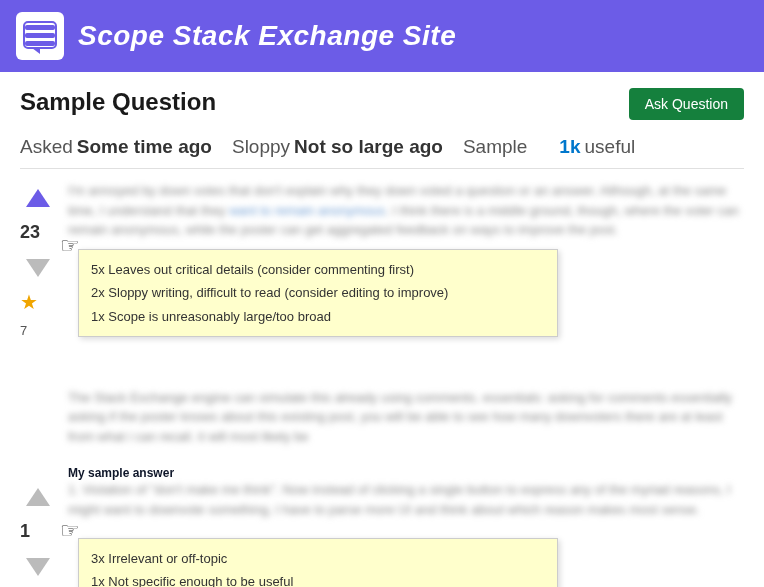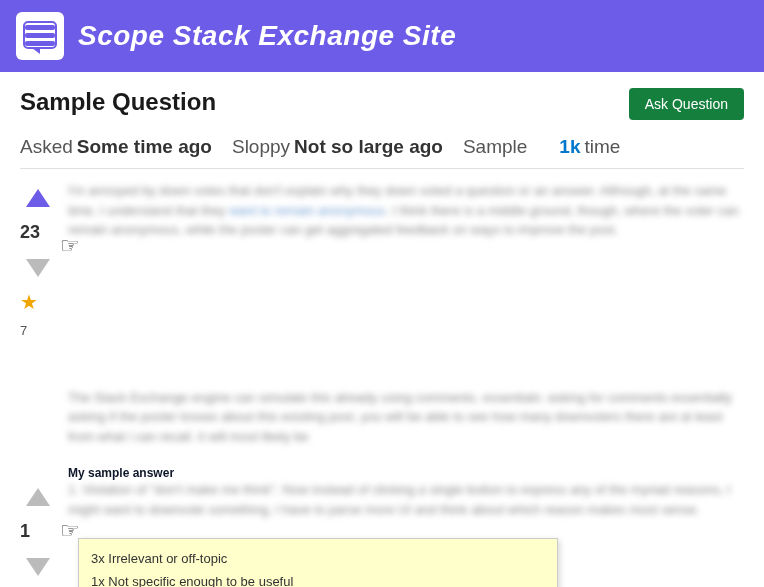--- a/index.html
+++ b/index.html
@@ -199,21 +199,21 @@
       <span class="meta-label">Asked</span>
       <span class="meta-value">Some time ago</span>
     </div>
     <div class="meta-item">
       <span class="meta-label">Sloppy</span>
       <span class="meta-value">Not so large ago</span>
     </div>
     <div class="meta-item">
       <span class="meta-label">Sample</span>
       <span class="meta-value link">1k</span>
-      <span class="meta-label">time</span>
+      <span class="meta-label">useful</span>
     </div>
   </div>
 
   <div class="post-area">
 
     <div class="vote-col">
       <div class="vote-up">
         <svg viewBox="0 0 28 28" fill="none">
           <polygon points="14,4 26,22 2,22" fill="#6c5ce7"></polygon>
         </svg>
@@ -232,20 +232,25 @@
       
       <p class="blurred-text">
         I'm annoyed by down votes that don't explain why they down voted a question or an answer. Although, at the same time, I understand that they <span class="link-blur">want to remain anonymous</span>. I think there is a middle ground, though, where the voter can remain anonymous, while the poster can get aggregated feedback on ways to improve the post.
       </p>
       <br>
 
       
       <span class="cursor-hand cursor-q">☞</span>
 
       
+      <div class="tooltip-box tooltip-q">
+        <div>5x Leaves out critical details (consider commenting first)</div>
+        <div>2x Sloppy writing, difficult to read (consider editing to improve)</div>
+        <div>1x Scope is unreasonably large/too broad</div>
+      </div>
 
       
       <p class="blurred-text" style="margin-top: 130px;">
         The Stack Exchange engine can simulate this already using comments. essentials: asking for comments essentially asking if the poster knows about this existing post, you will be able to see how many downvoters there are at least from what i can recall. it will most likely be
       </p>
     </div>
   </div>
 
   <div class="answer-section">
     <h2 class="answer-title">My sample answer</h2>

